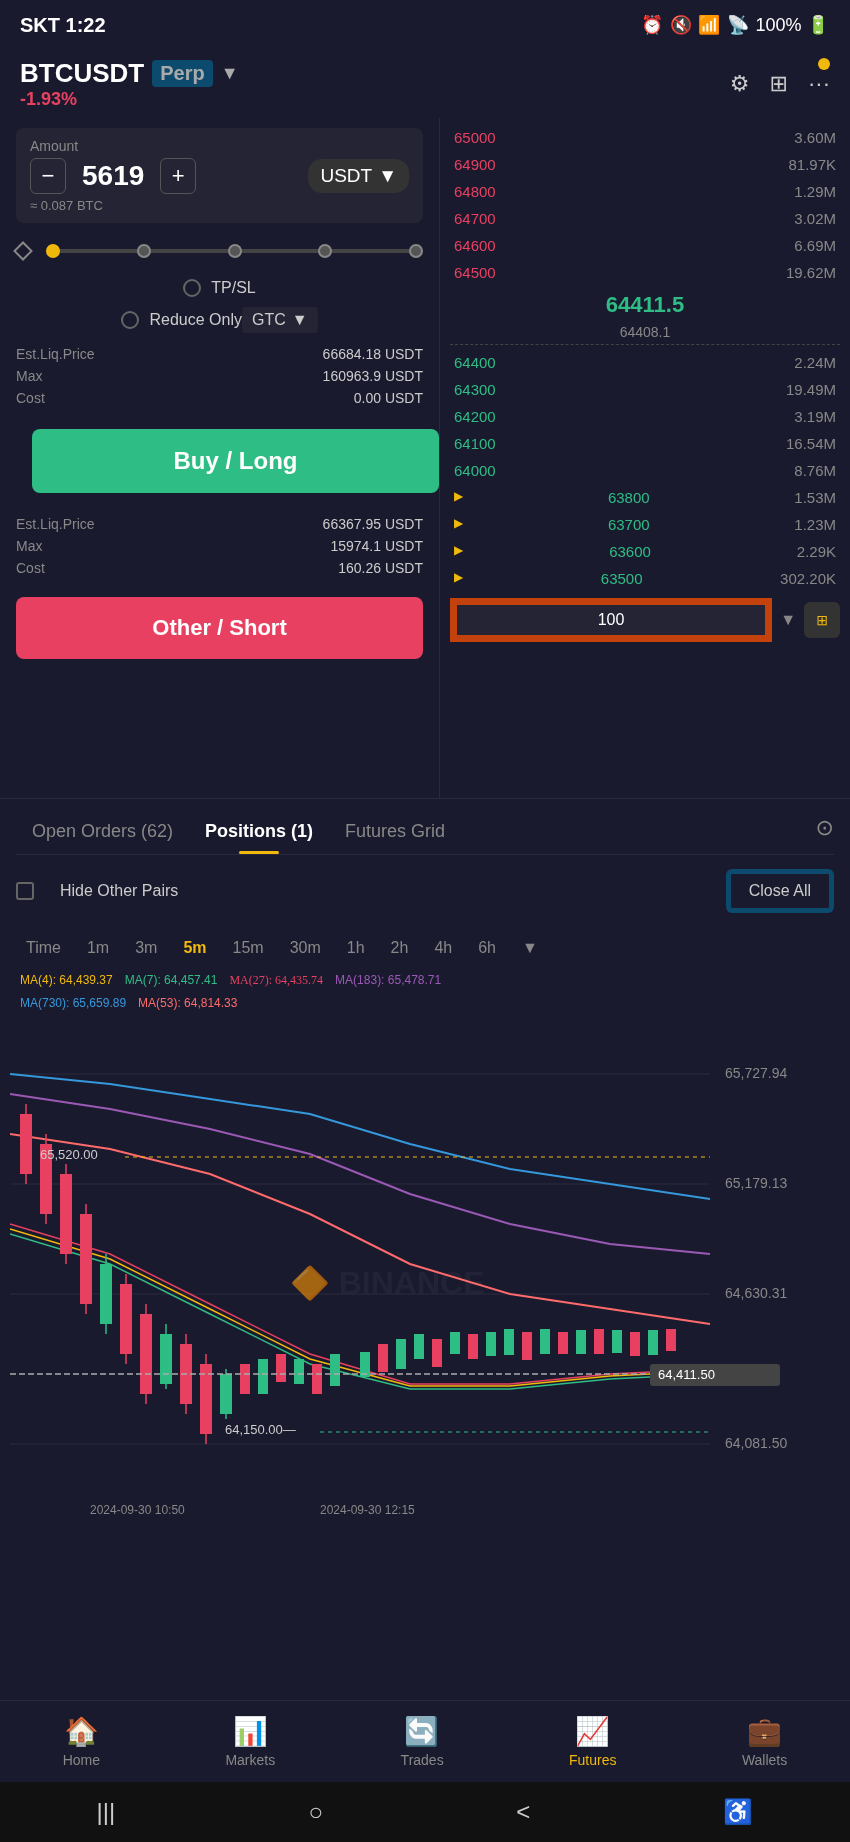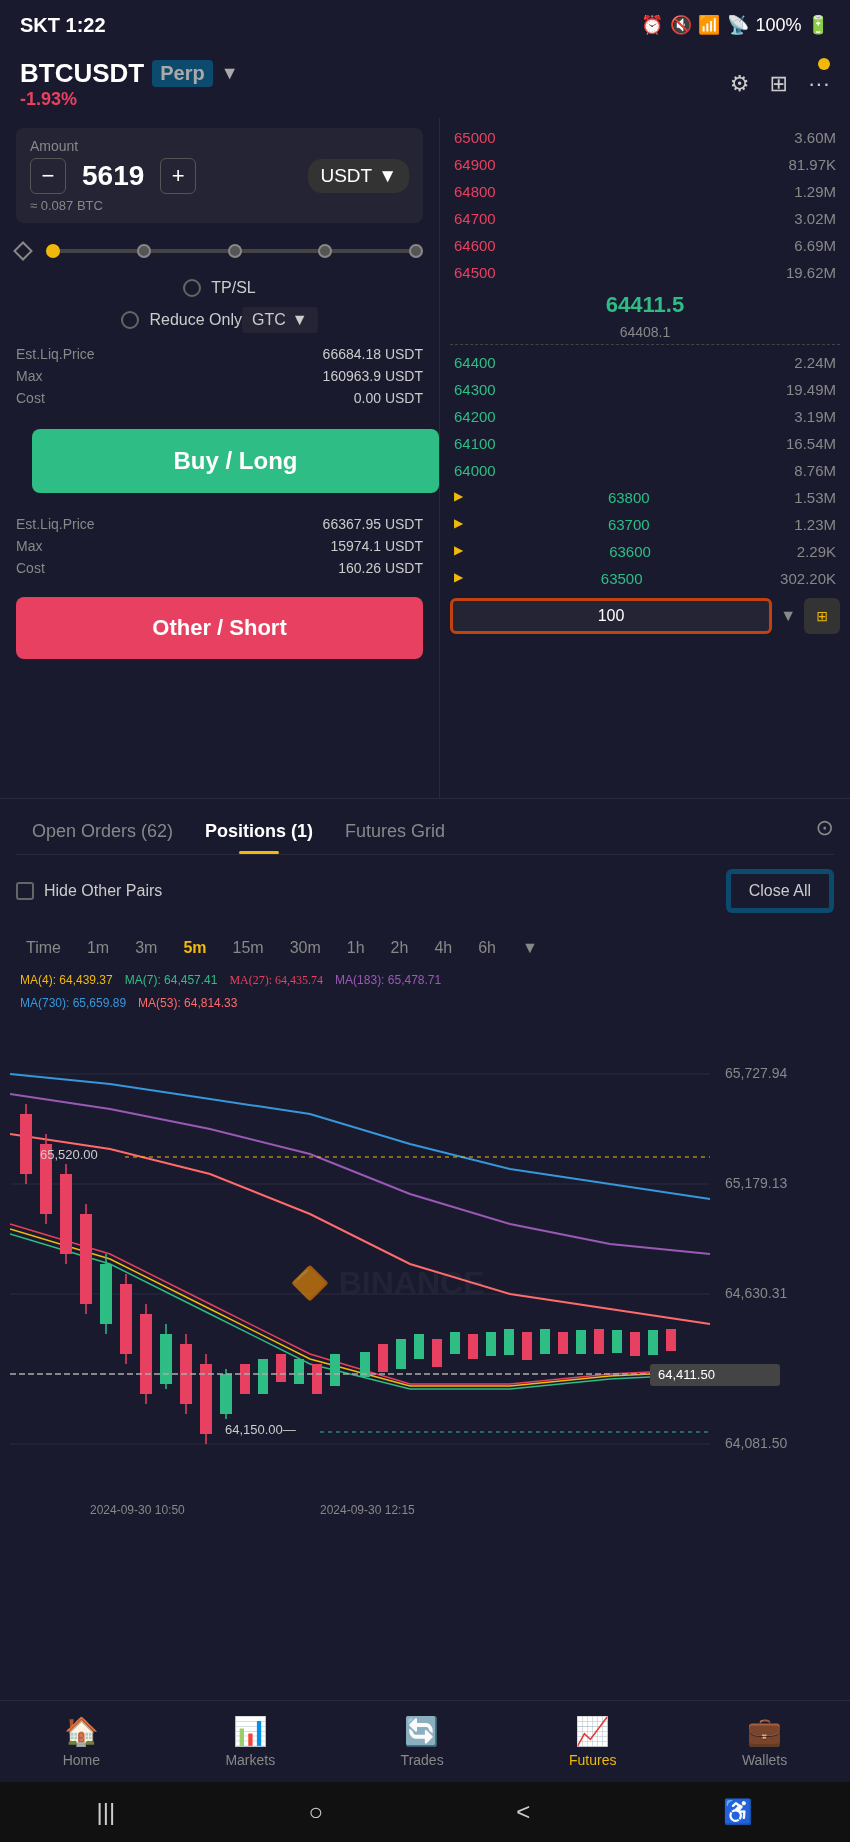--- a/index.html
+++ b/index.html
@@ -238,22 +238,22 @@
     
     .bottom-input-row {
       display: flex;
       align-items: center;
       gap: 8px;
       margin-top: 6px;
     }
     .bottom-input {
       flex: 1;
       background: #242435;
-      border: 3px solid #c2410c;
-      border-radius: 6px;
+      border: 7px solid #c2410c;
+      border-radius: 0;
       padding: 6px 10px;
       color: #fff;
       font-size: 16px;
       text-align: center;
     }
     .grid-icon {
       width: 36px; height: 36px;
       background: #333;
       border-radius: 6px;
       display: flex; align-items: center; justify-content: center;
@@ -301,21 +301,21 @@
     
     .filter-row {
       display: flex;
       align-items: center;
       justify-content: space-between;
       padding: 14px 16px;
     }
     .checkbox-label {
       display: flex;
       align-items: center;
-      gap: 10px;
+      gap: 26px;
       font-size: 16px;
       color: #ccc;
     }
     .checkbox-box {
       width: 18px; height: 18px;
       border: 2px solid #666;
       border-radius: 3px;
       background: transparent;
     }
     .close-all-btn {

